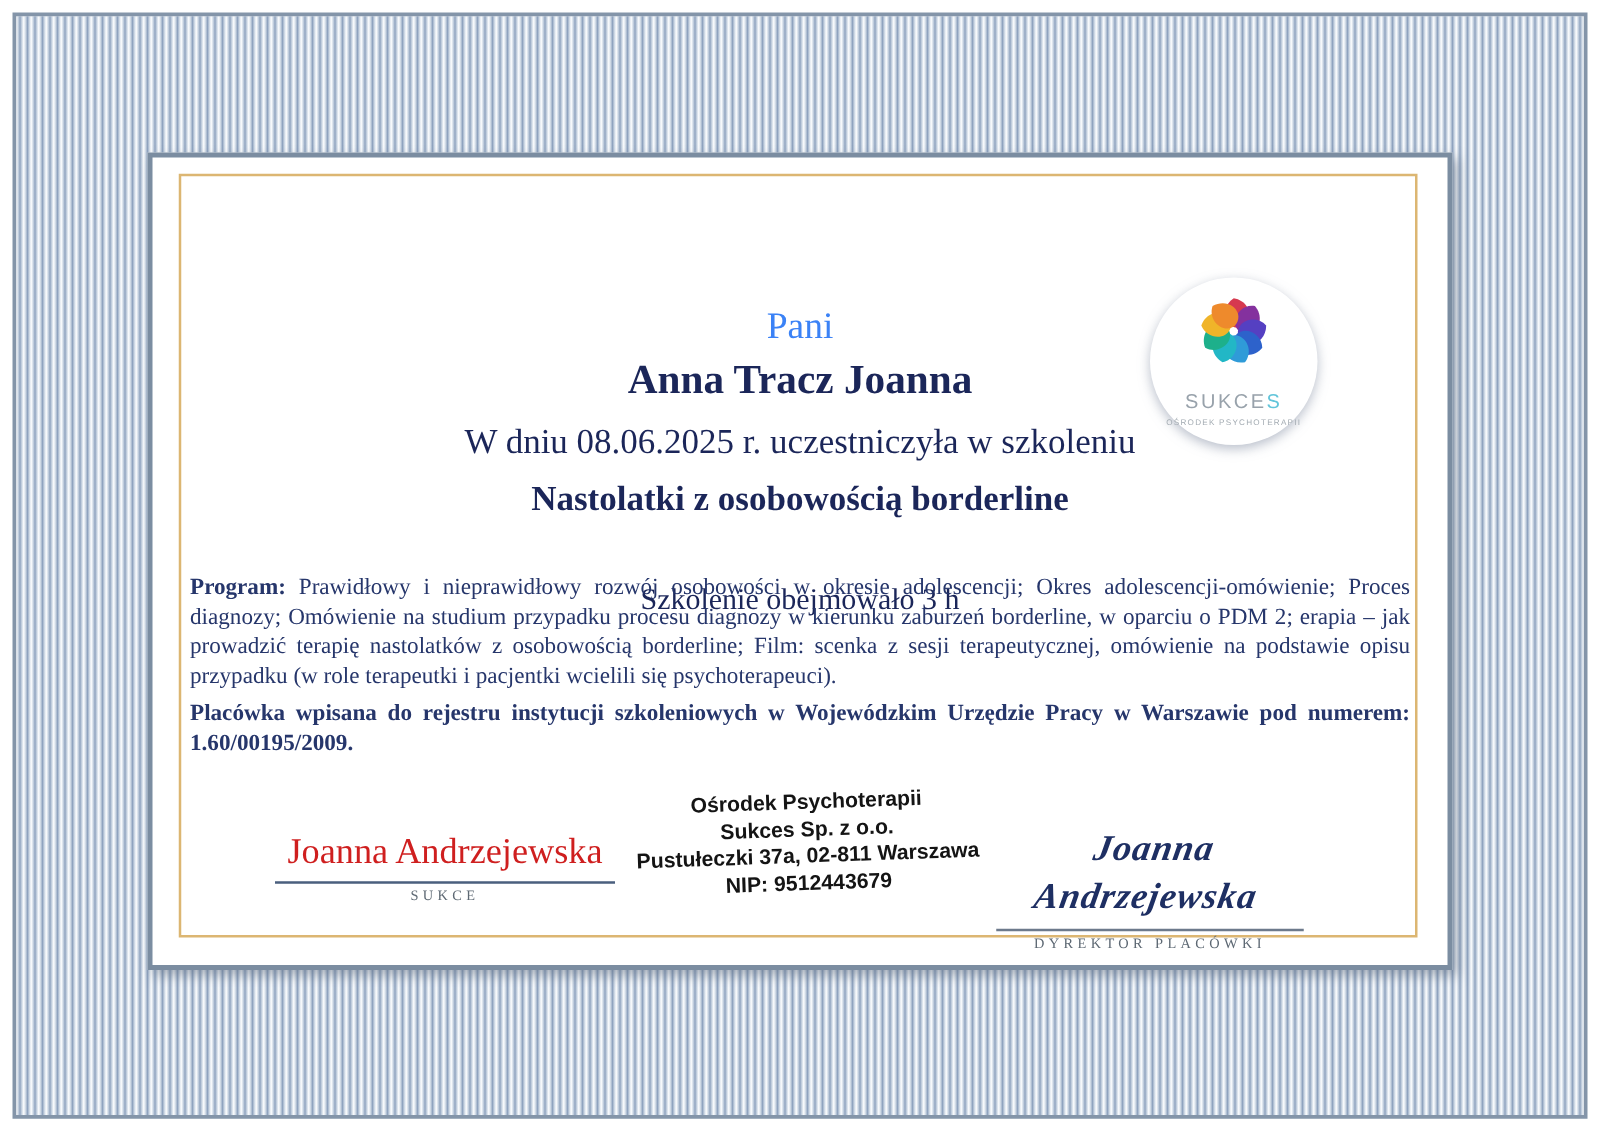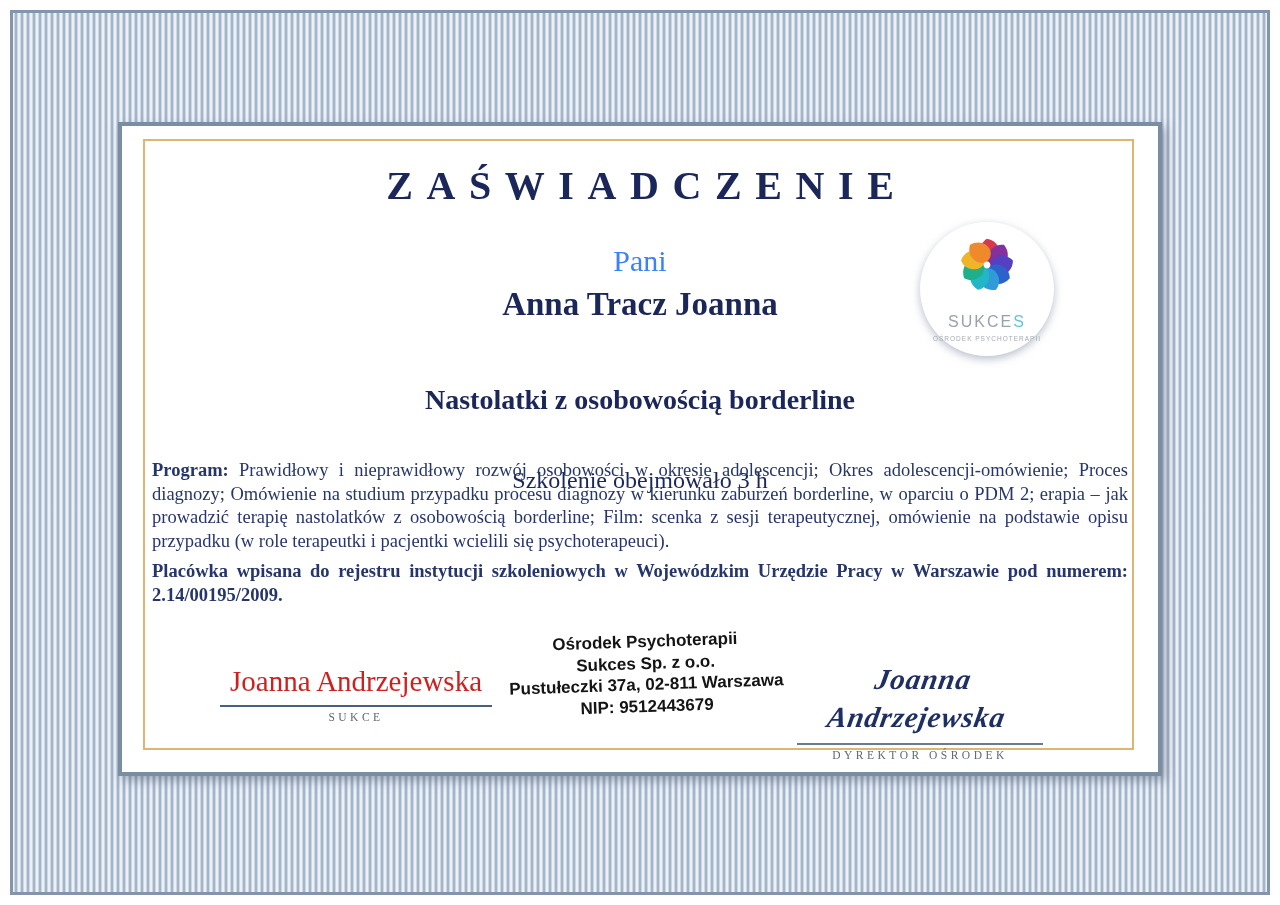--- a/index.html
+++ b/index.html
@@ -70,29 +70,29 @@
 </style>
 </head>
 <body>
 
 <div class="page">
   <div class="stripe-band"></div>
 
   <div class="panel">
     <div class="gold-frame"></div>
 
-    <div class="abs title">ZAŚWIADCZENIE</div>
     <div class="abs salutation">Pani</div>
     <div class="abs recipient">Anna Tracz Joanna</div>
+    <div class="abs dateline">W dniu 08.06.2025 r. uczestniczyła w szkoleniu</div>
     <div class="abs course">Nastolatki z osobowością borderline</div>
     <div class="abs hours">Szkolenie obejmowało 3 h</div>
 
     <div class="para program"><b>Program:</b><span> Prawidłowy i nieprawidłowy rozwój osobowości w okresie adolescencji; Okres adolescencji-omówienie; Proces diagnozy; Omówienie na studium przypadku procesu diagnozy w kierunku zaburzeń borderline, w oparciu o PDM 2; erapia – jak prowadzić terapię nastolatków z osobowością borderline; Film: scenka z sesji terapeutycznej, omówienie na podstawie opisu przypadku (w role terapeutki i pacjentki wcielili się psychoterapeuci).</span></div>
 
-    <div class="para registry">Placówka wpisana do rejestru instytucji szkoleniowych w Wojewódzkim Urzędzie Pracy w Warszawie pod numerem: 2.14/00195/2009.</div>
+    <div class="para registry">Placówka wpisana do rejestru instytucji szkoleniowych w Wojewódzkim Urzędzie Pracy w Warszawie pod numerem: 1.60/00195/2009.</div>
 
     <div class="logo">
       <svg viewBox="-40 -40 80 80" id="swirl-svg">
           <path d="M0,-34 C12,-32 19,-21 15,-11 C11,-3 1,-1 -5,-8 C-11,-15 -10,-28 0,-34 Z" fill="#d6394f" transform="rotate(0)"></path>
           <path d="M0,-34 C12,-32 19,-21 15,-11 C11,-3 1,-1 -5,-8 C-11,-15 -10,-28 0,-34 Z" fill="#84319e" transform="rotate(40)"></path>
           <path d="M0,-34 C12,-32 19,-21 15,-11 C11,-3 1,-1 -5,-8 C-11,-15 -10,-28 0,-34 Z" fill="#5540c2" transform="rotate(80)"></path>
           <path d="M0,-34 C12,-32 19,-21 15,-11 C11,-3 1,-1 -5,-8 C-11,-15 -10,-28 0,-34 Z" fill="#2d62cb" transform="rotate(120)"></path>
           <path d="M0,-34 C12,-32 19,-21 15,-11 C11,-3 1,-1 -5,-8 C-11,-15 -10,-28 0,-34 Z" fill="#2f9bd8" transform="rotate(160)"></path>
           <path d="M0,-34 C12,-32 19,-21 15,-11 C11,-3 1,-1 -5,-8 C-11,-15 -10,-28 0,-34 Z" fill="#22b7c6" transform="rotate(200)"></path>
           <path d="M0,-34 C12,-32 19,-21 15,-11 C11,-3 1,-1 -5,-8 C-11,-15 -10,-28 0,-34 Z" fill="#1db08b" transform="rotate(240)"></path>
@@ -112,16 +112,16 @@
     <div class="stamp">
         <div>Ośrodek Psychoterapii</div>
         <div>Sukces Sp. z o.o.</div>
         <div>Pustułeczki 37a, 02-811 Warszawa</div>
         <div>NIP: 9512443679</div>
       </div>
 
     <div class="sig sig-right">
       <div class="sig-name-script">Joanna Andrzejewska</div>
       <div class="sig-line right"></div>
-      <div class="sig-role">DYREKTOR OŚRODEK</div>
+      <div class="sig-role">DYREKTOR PLACÓWKI</div>
     </div>
   </div>
 </div>
 
 </body></html>

